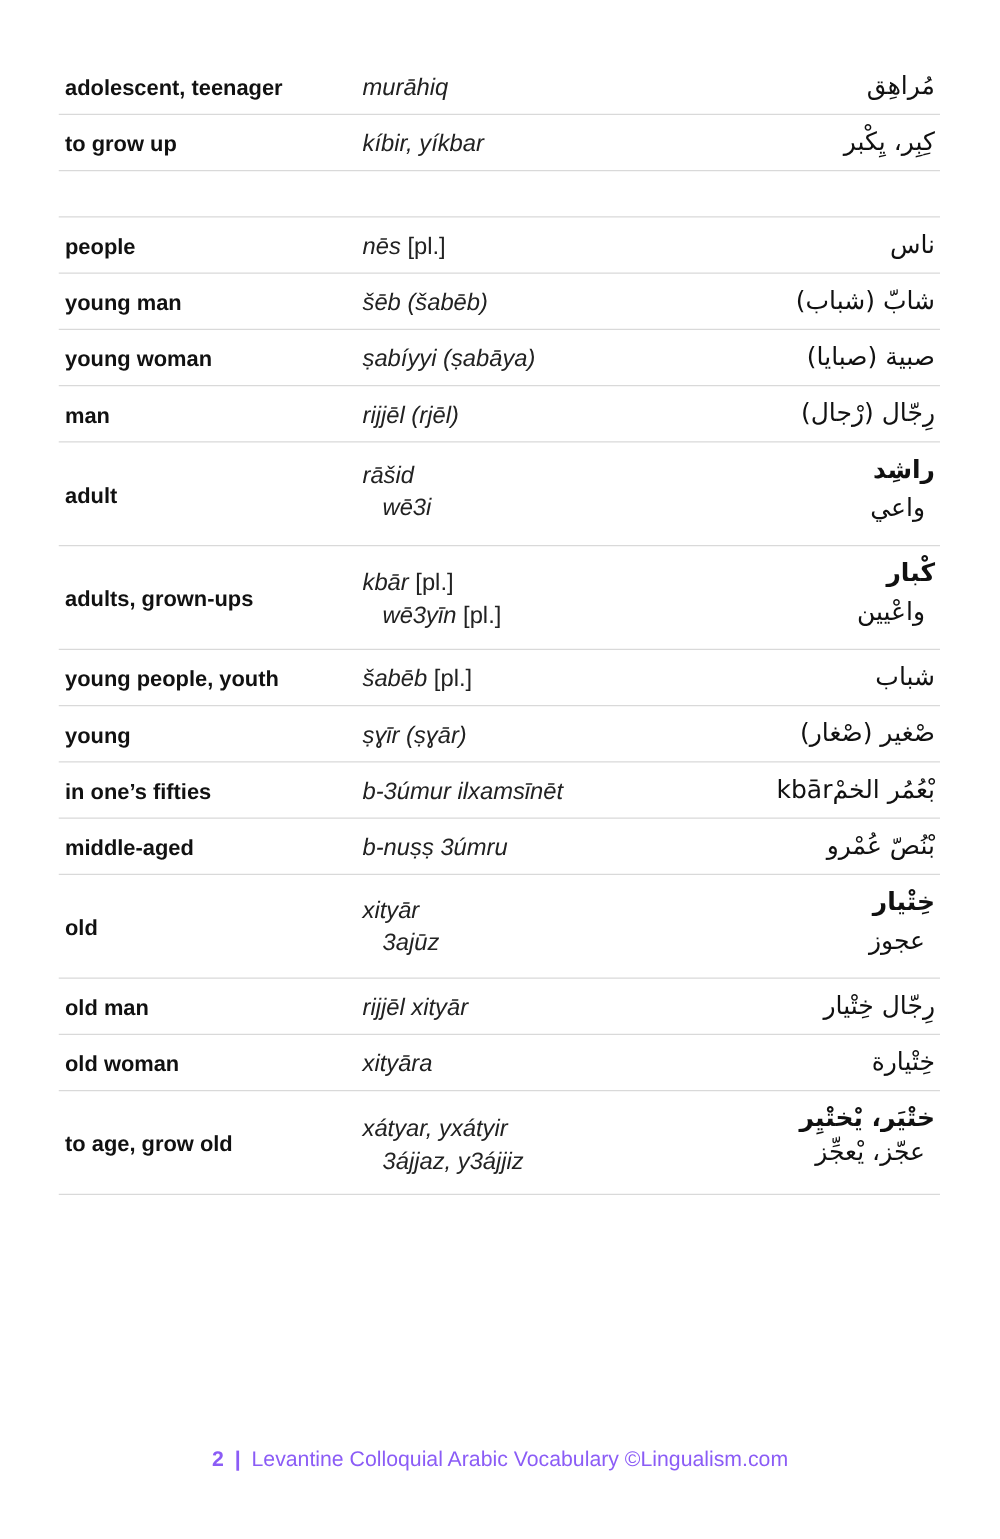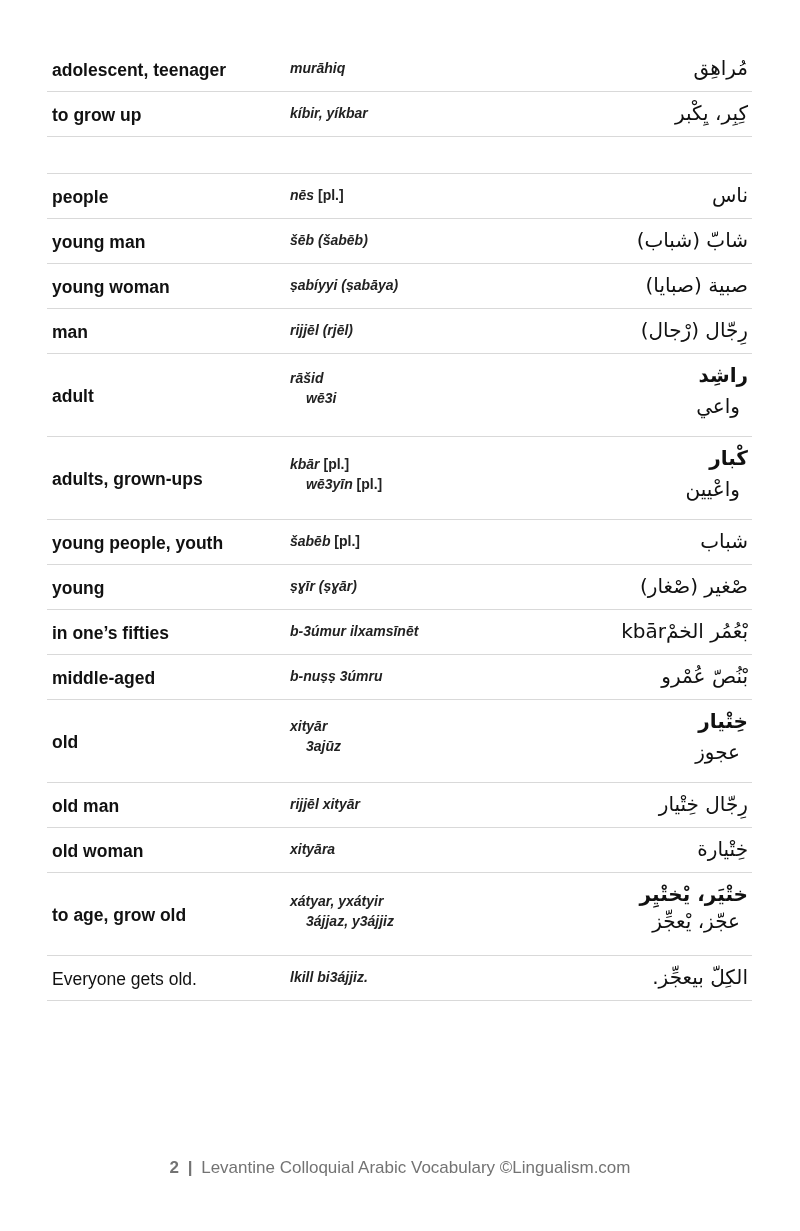--- a/index.html
+++ b/index.html
@@ -2,30 +2,30 @@
 <html><head>
   <meta charset="utf-8">
   <style>
     html, body { margin: 0; padding: 0; background: #ffffff; }
     body { width: 800px; height: 1231px; position: relative; overflow: hidden;
       font-family: "Liberation Sans", "DejaVu Sans", sans-serif; color: #111111; }
     .page { position: absolute; left: 47px; top: 48px; width: 705px; }
     .row { position: relative; border-bottom: 1.5px solid #d9d9d9; box-sizing: border-box; }
     .en { position: absolute; left: 5px; font-size: 17.5px; font-weight: bold; color: #111; }
     .en.normal { font-weight: normal; }
-    .tr { position: absolute; left: 243px; font-size: 14px; font-style: italic; color: #222; font-weight: bold; }
+    .tr { position: absolute; left: 243px; font-size: 19px; font-style: italic; color: #222; }
     .tr .up { font-style: normal; margin-top: 31px; }
     .tr .line2 { display: block; padding-left: 16px; margin-top: 4px; }
     .ar { position: absolute; right: 4px; font-family: "DejaVu Sans", sans-serif; font-size: 20px;
       direction: rtl; text-align: right; color: #111; }
     .ar .aline { display: block; font-weight: bold; }
     .ar .aline2 { display: block; margin-top: 7px; padding-right: 8px; }
     .spacer { height: 37px; border-bottom: 1.5px solid #d9d9d9; box-sizing: border-box; }
     .footer { position: absolute; top: 1158px; left: 0; width: 800px; text-align: center;
-      font-size: 17px; color: #737373; }
+      font-size: 17px; color: #8b5cf6; }
     .footer .pnum { font-weight: bold; }
     .footer .sep { font-weight: bold; margin: 0 4px; }
   </style>
 </head>
 <body>
 
 <div class="page">
 
   <div class="row" style="height:44px">
     <span class="en" style="top:12px">adolescent, teenager</span>
@@ -115,25 +115,20 @@
     <span class="ar" style="top:9px">خِتْيارة</span>
   </div>
   <div class="row" style="height:83px">
     <span class="en" style="top:32px">to age, grow old</span>
     <span class="tr" style="top:20px"><span>xátyar, yxátyir</span><span class="line2">3ájjaz, y3ájjiz</span></span>
     <span class="ar" style="top:9px">
         <span class="aline">ختْيَر، يْختْيِر</span>
         <span class="aline2" style="margin-top:3px">عجّز، يْعجِّز</span>
       </span>
   </div>
-  <div class="row" style="height:45px">
-    <span class="en normal" style="top:13px">Everyone gets old.</span>
-    <span class="tr" style="top:13px">lkill bi3ájjiz.</span>
-    <span class="ar" style="top:9px">الكِلّ بيعجِّز.</span>
-  </div>
 
 </div>
 
 <div class="footer">
   <span class="pnum">2</span>
   <span class="sep">|</span>
   <span>Levantine Colloquial Arabic Vocabulary ©Lingualism.com</span>
 </div>
 
 </body></html>

